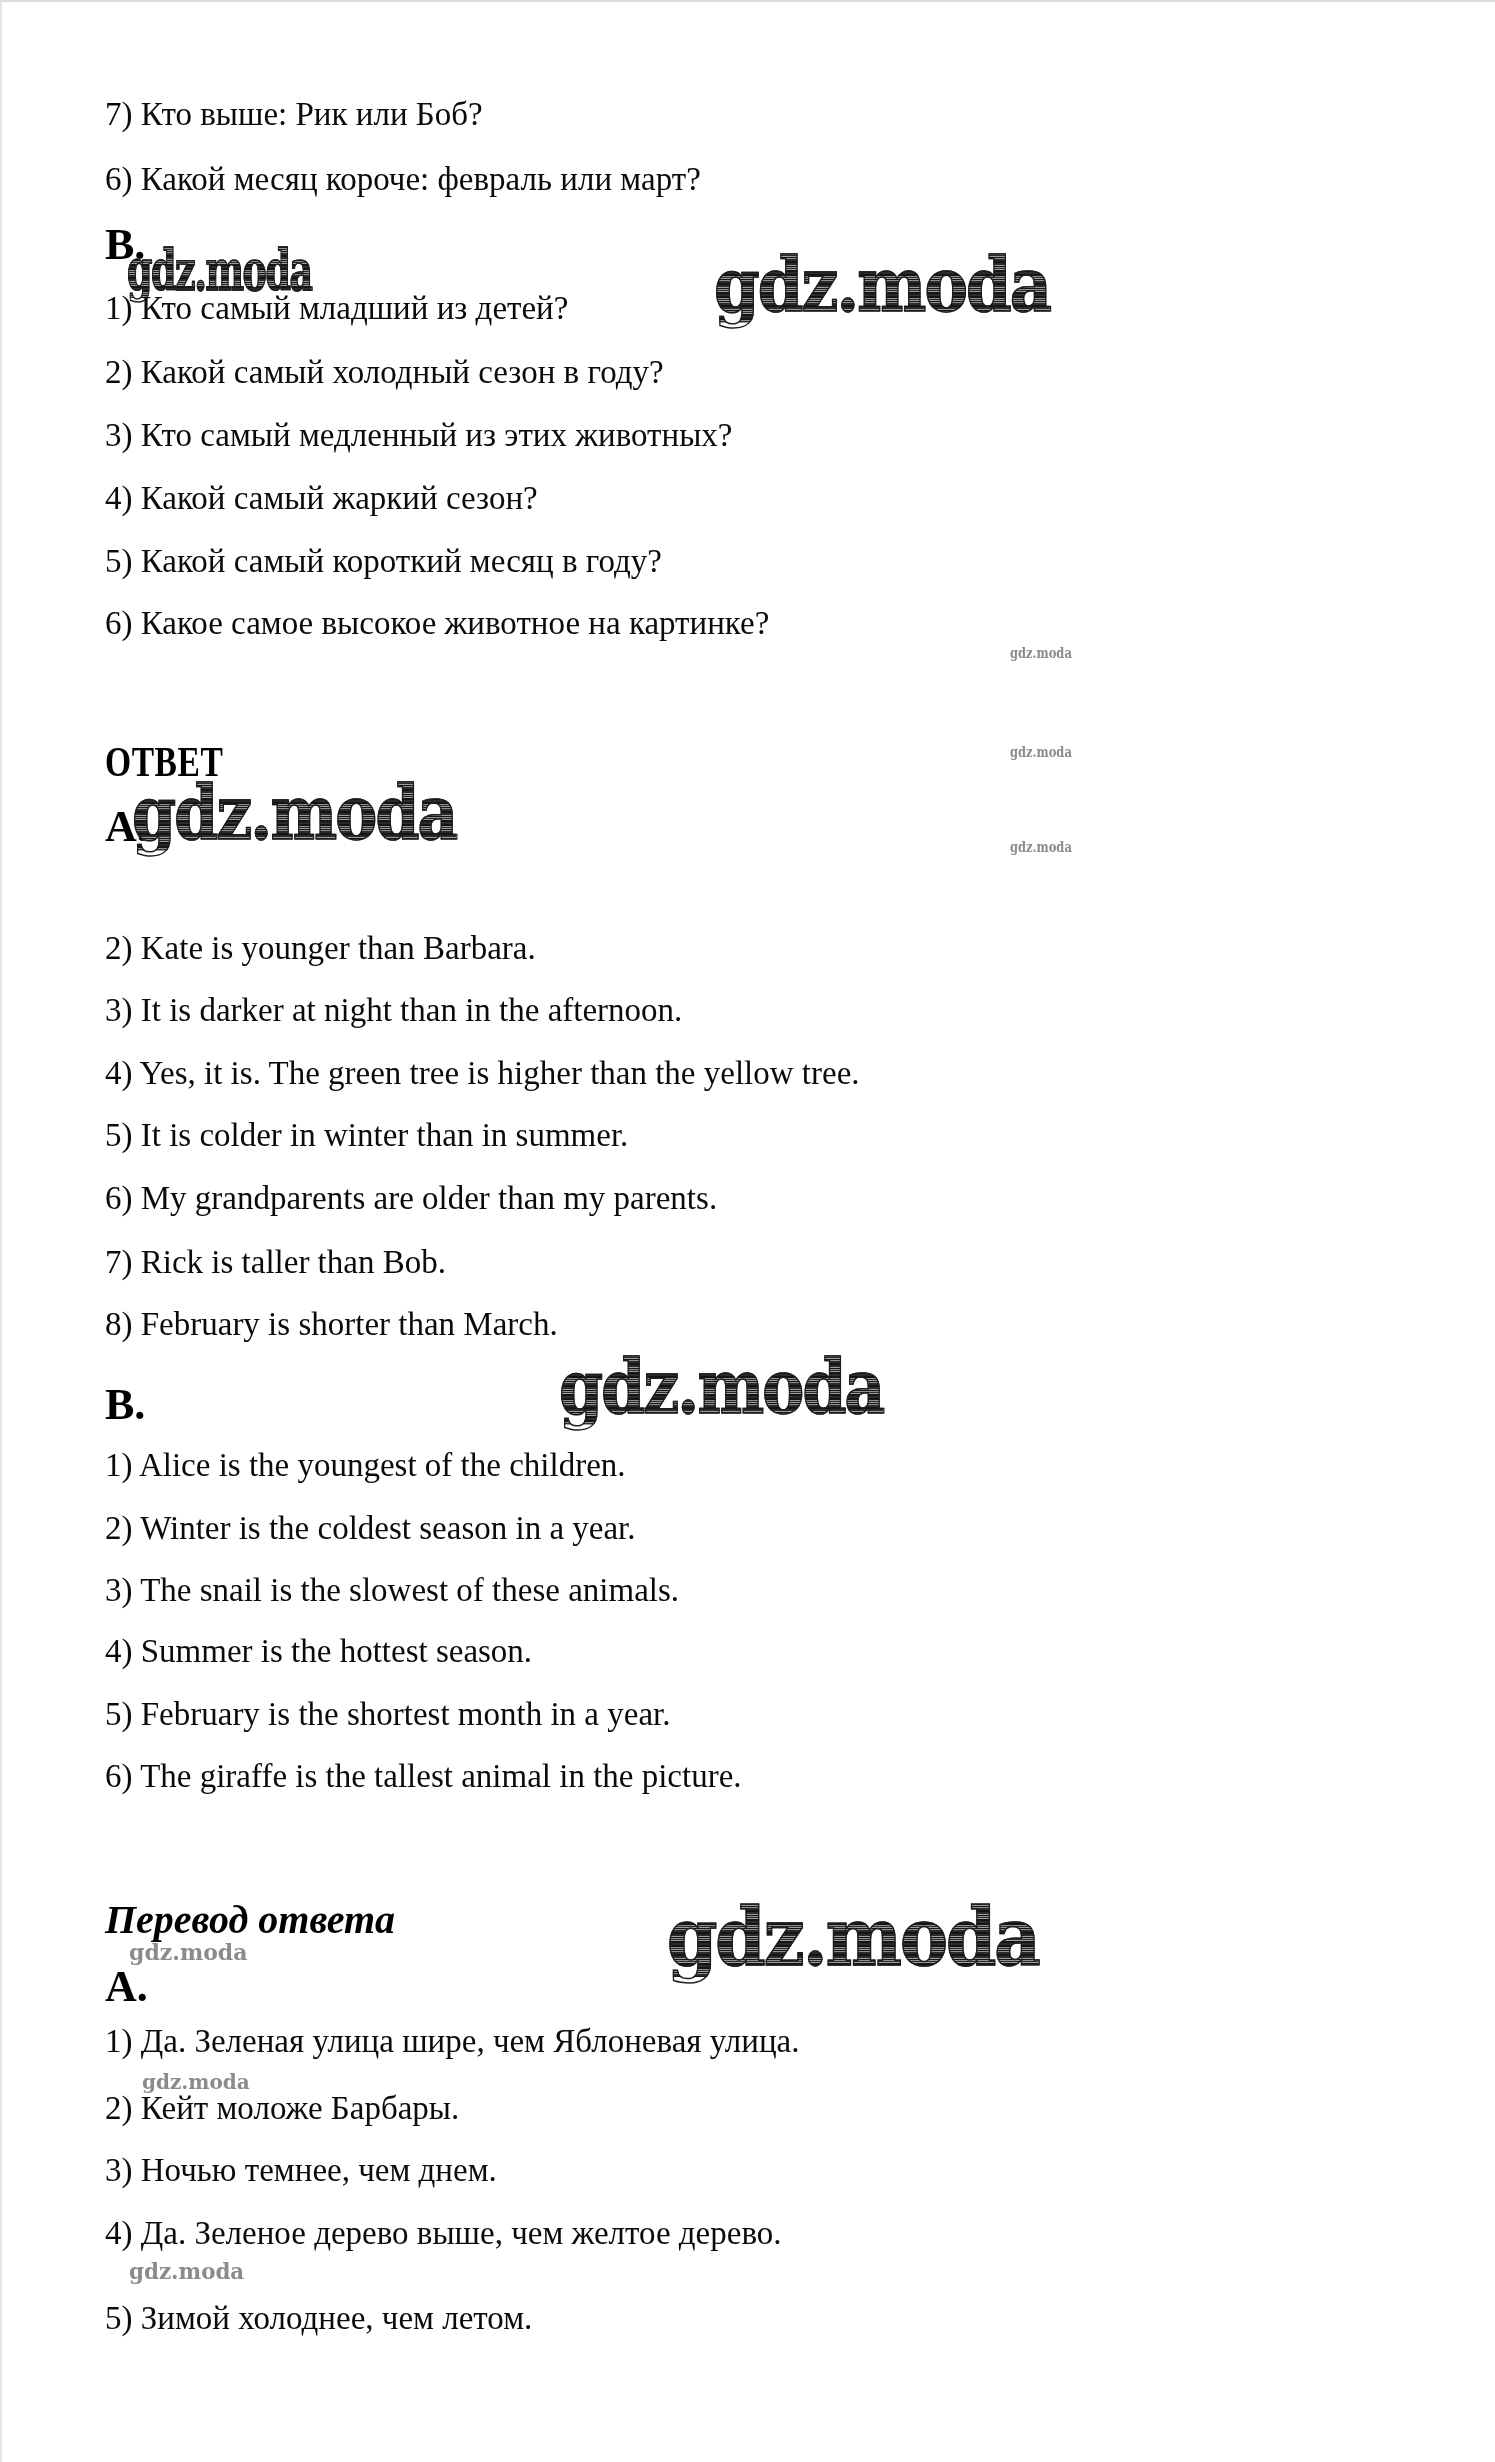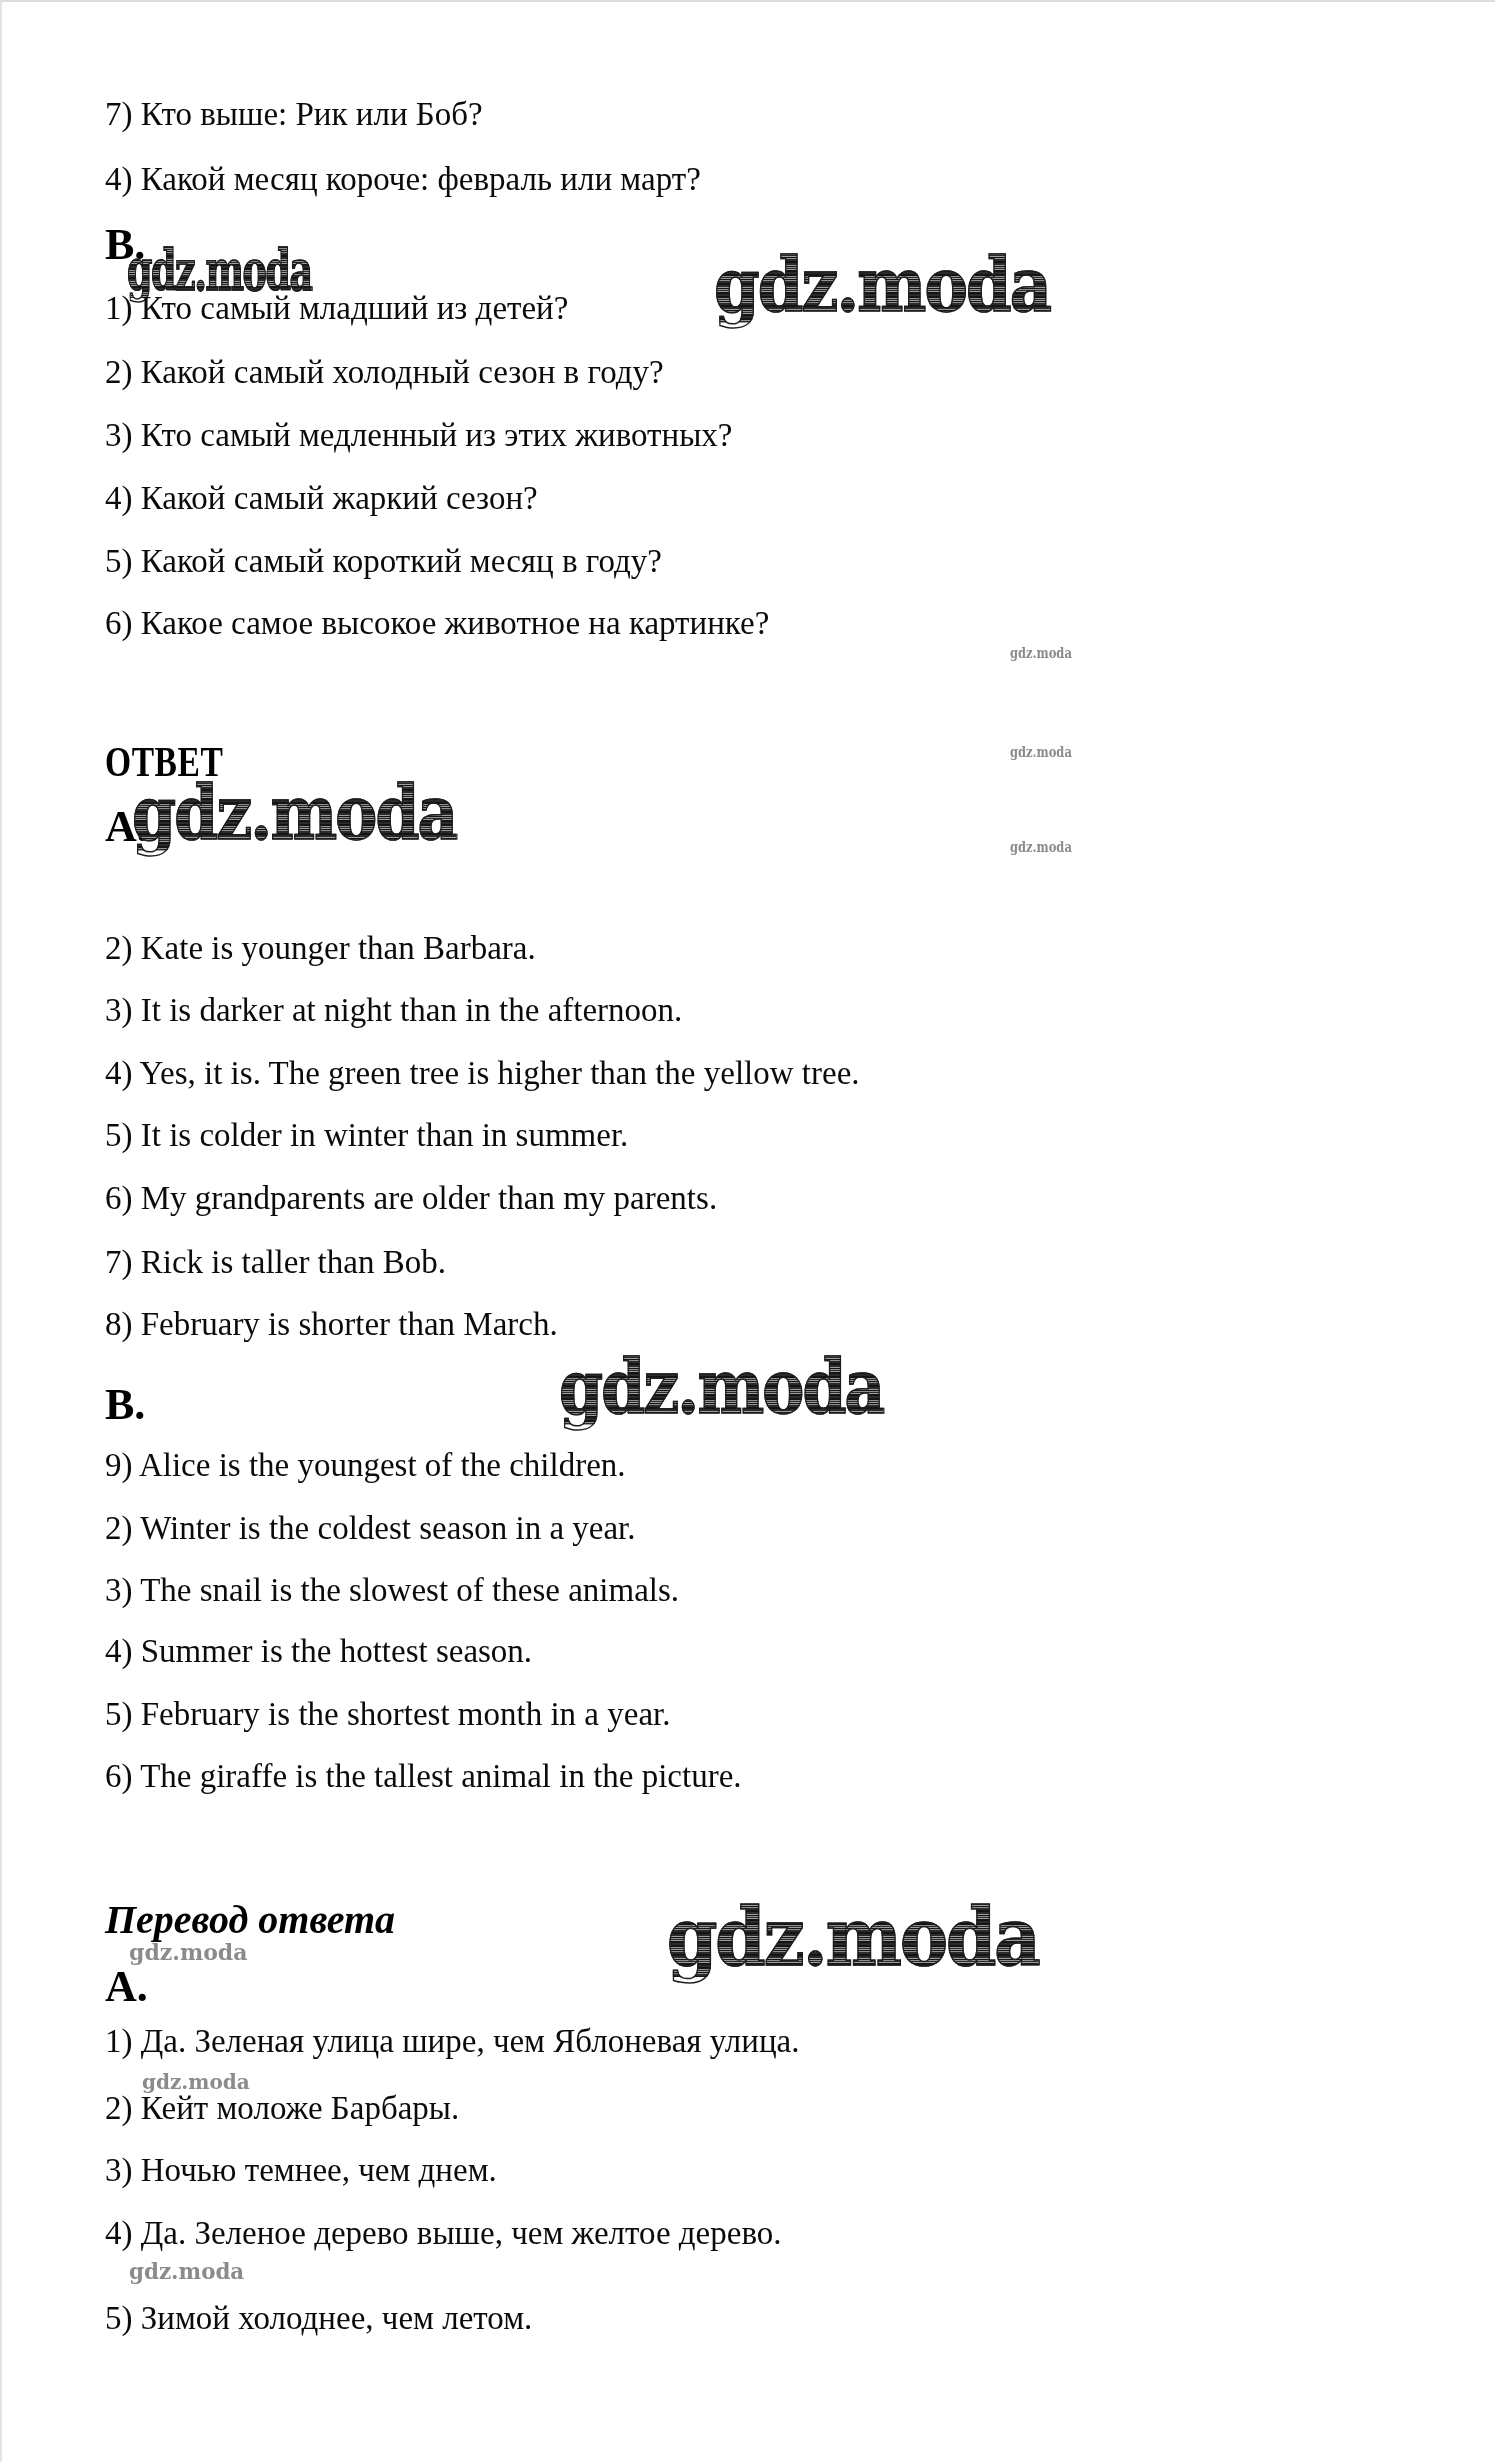--- a/index.html
+++ b/index.html
@@ -74,21 +74,21 @@
     color:#8b8b8b;
     transform-origin:left top;
   }
 </style>
 </head>
 <body>
 
 <div class="page">
 
   <div class="line" style="top:96px">7) Кто выше: Рик или Боб?</div>
-  <div class="line" style="top:161px">4) Какой месяц короче: февраль или март?</div>
+  <div class="line" style="top:161px">6) Какой месяц короче: февраль или март?</div>
 
   <div class="line label" style="top:221px">В.</div>
 
   <div class="wm-sketch" style="left:125px;top:240px;font-size:56px;transform:scaleX(.65)">gdz.moda</div>
   <div class="wm-sketch" style="left:712px;top:246px;font-size:75px;transform:scaleX(.87)">gdz.moda</div>
 
   <div class="line" style="top:290px">1) Кто самый младший из детей?</div>
   <div class="line" style="top:354px">2) Какой самый холодный сезон в году?</div>
   <div class="line" style="top:417px">3) Кто самый медленный из этих животных?</div>
   <div class="line" style="top:480px">4) Какой самый жаркий сезон?</div>
@@ -108,21 +108,21 @@
   <div class="line" style="top:992px">3) It is darker at night than in the afternoon.</div>
   <div class="line" style="top:1055px">4) Yes, it is. The green tree is higher than the yellow tree.</div>
   <div class="line" style="top:1117px">5) It is colder in winter than in summer.</div>
   <div class="line" style="top:1180px">6) My grandparents are older than my parents.</div>
   <div class="line" style="top:1244px">7) Rick is taller than Bob.</div>
   <div class="line" style="top:1306px">8) February is shorter than March.</div>
 
   <div class="line label" style="top:1381px">В.</div>
   <div class="wm-sketch" style="left:557px;top:1348px;font-size:75px;transform:scaleX(.84)">gdz.moda</div>
 
-  <div class="line" style="top:1447px">9) Alice is the youngest of the children.</div>
+  <div class="line" style="top:1447px">1) Alice is the youngest of the children.</div>
   <div class="line" style="top:1510px">2) Winter is the coldest season in a year.</div>
   <div class="line" style="top:1572px">3) The snail is the slowest of these animals.</div>
   <div class="line" style="top:1633px">4) Summer is the hottest season.</div>
   <div class="line" style="top:1696px">5) February is the shortest month in a year.</div>
   <div class="line" style="top:1758px">6) The giraffe is the tallest animal in the picture.</div>
 
   <div class="line trans-heading" style="top:1898px">Перевод ответа</div>
   <div class="wm-small" style="left:127px;top:1939px;font-size:22px">gdz.moda</div>
   <div class="wm-sketch" style="left:665px;top:1895px;font-size:80px;transform:scaleX(.90)">gdz.moda</div>
 

